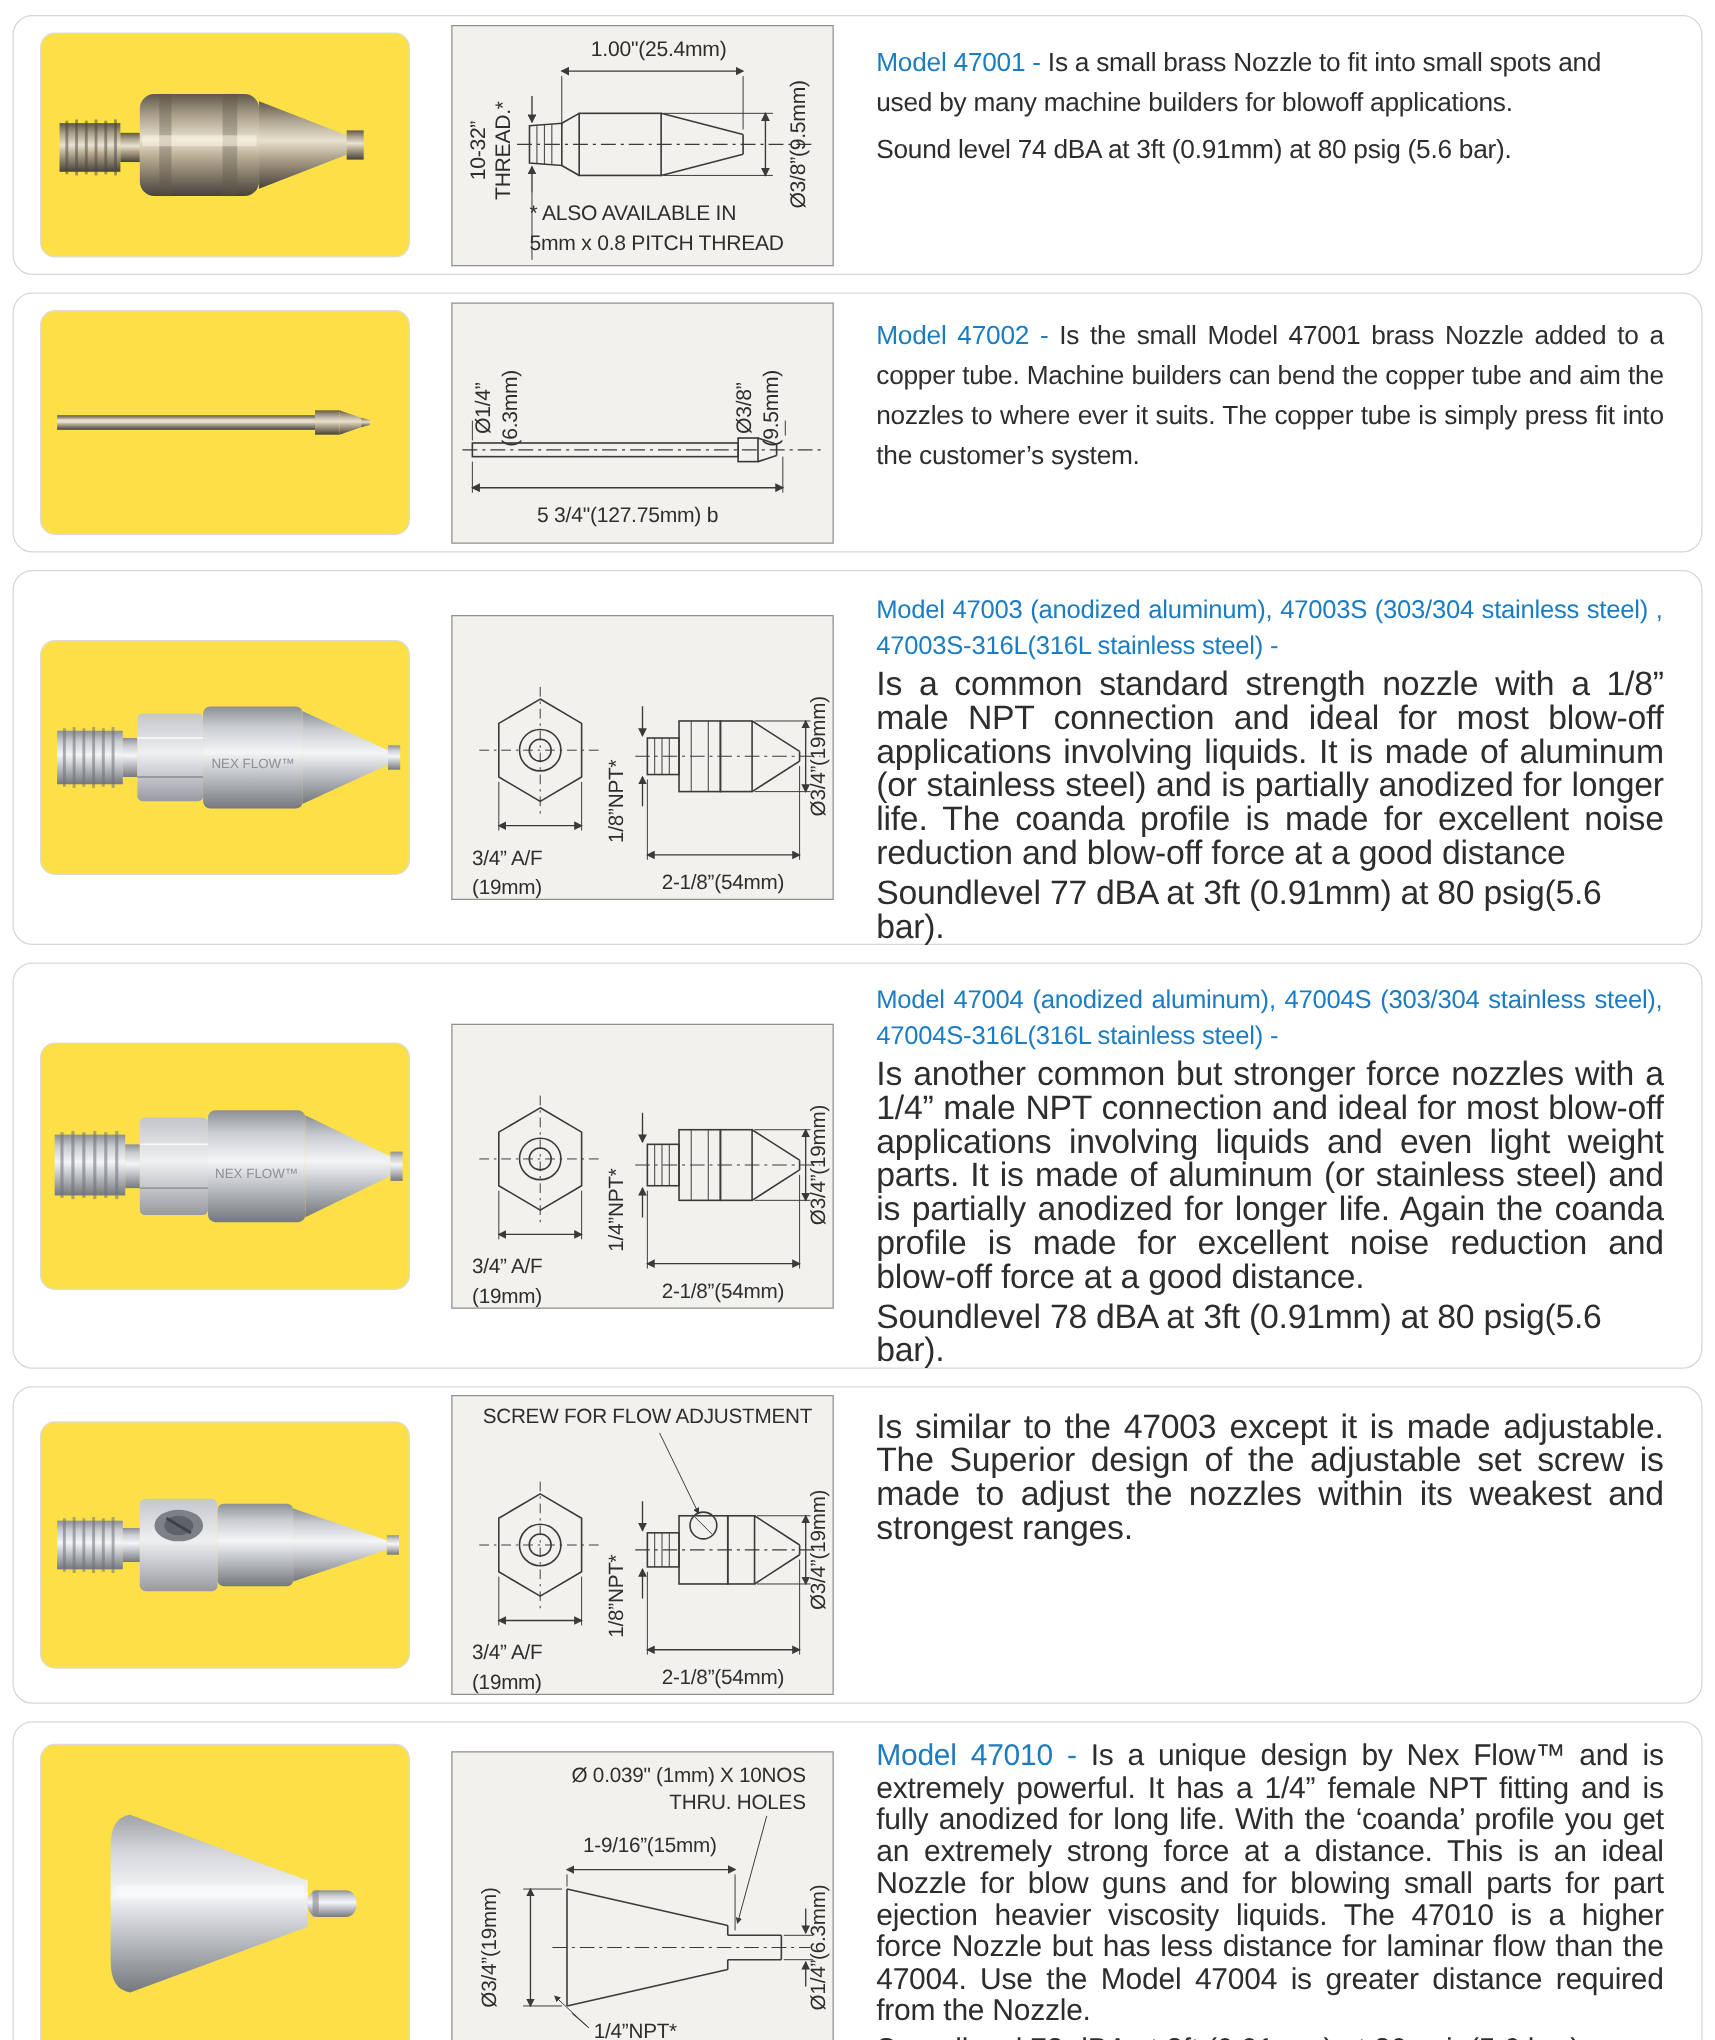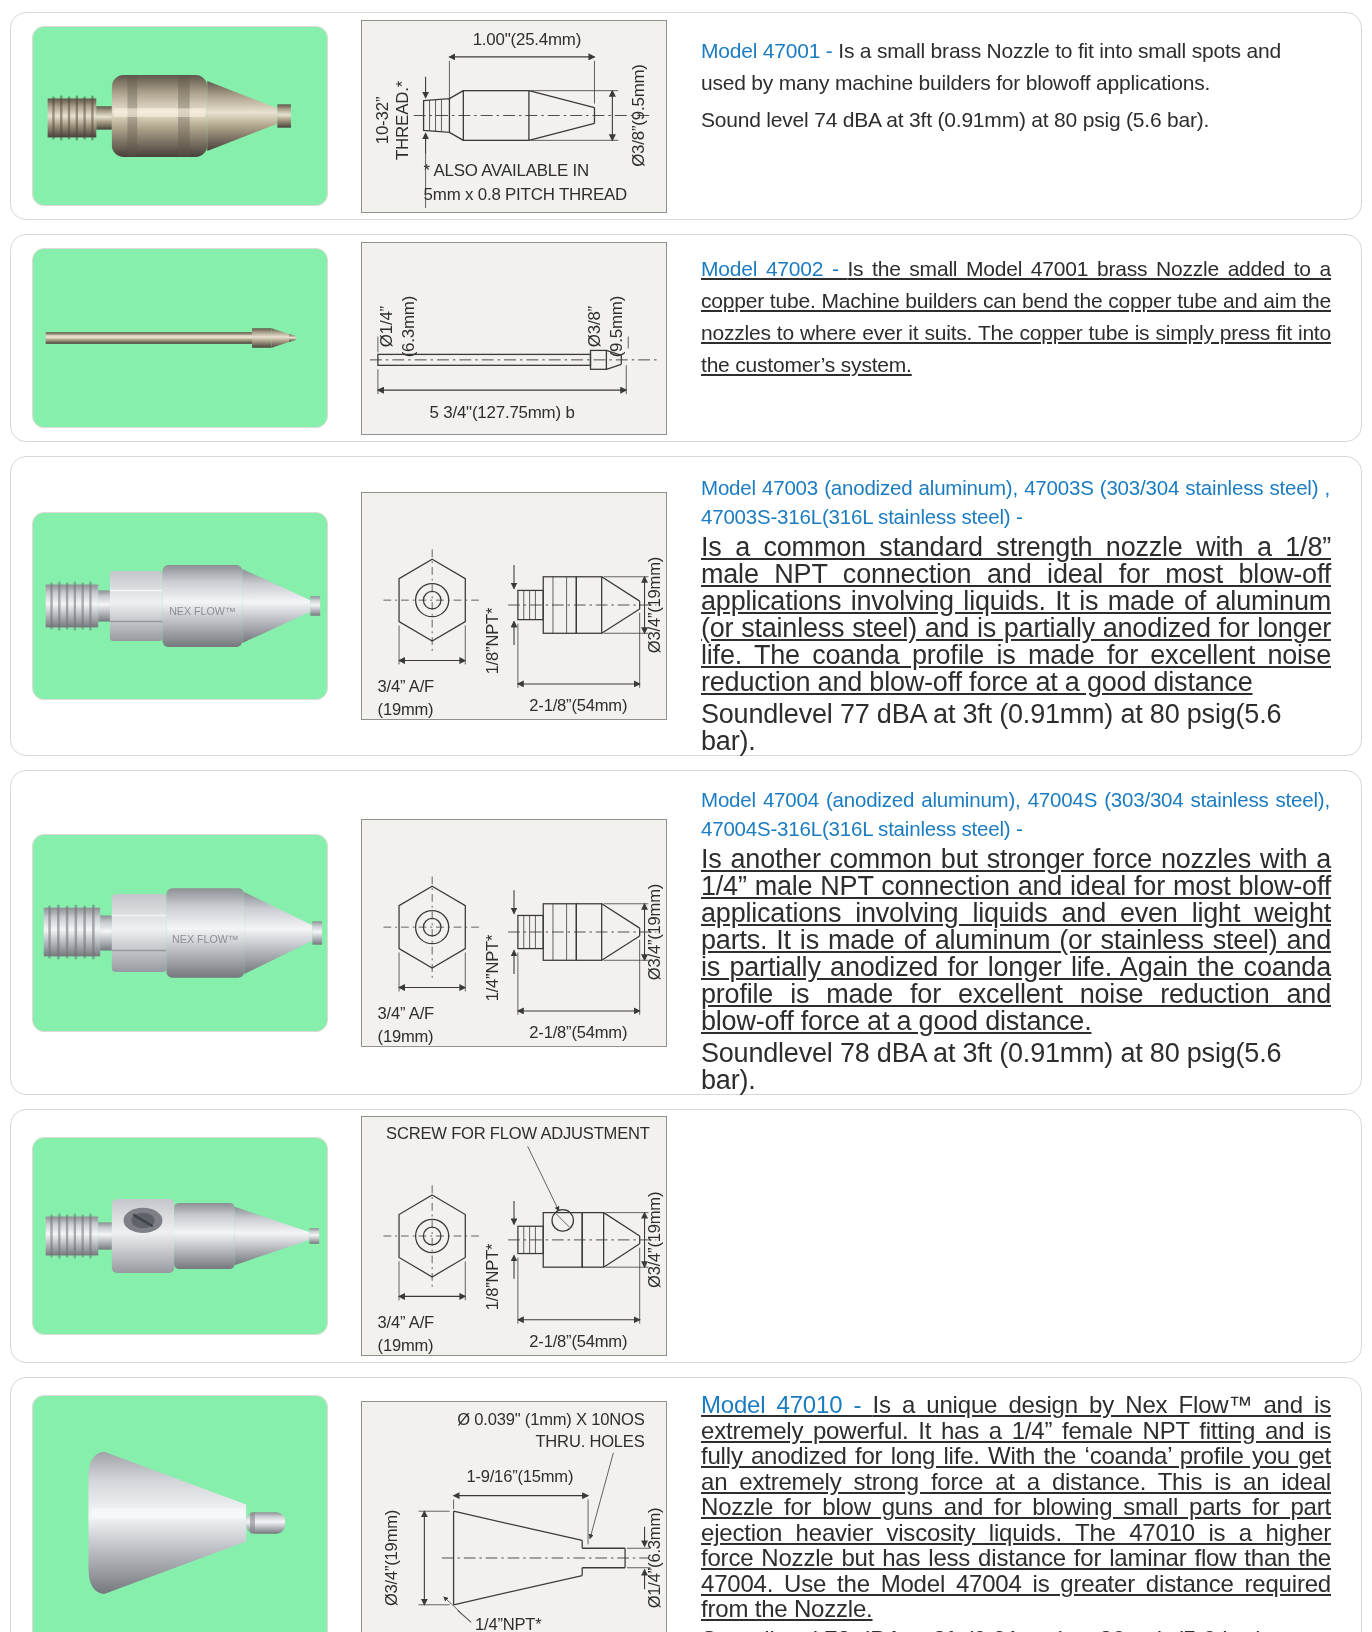--- a/index.html
+++ b/index.html
@@ -6,21 +6,21 @@
   body { width:1372px; font-family:"Liberation Sans", sans-serif; }
   .page { padding:12px 10px 8px 10px; }
 
   .row {
     display:flex; align-items:center;
     border:1.5px solid #d9d7d4; border-radius:16px;
     background:#ffffff; margin-bottom:14px;
   }
   .photo-box {
     flex:0 0 auto; width:294px; margin-left:21px;
-    border:1px solid #dddbd8; border-radius:12px; background:#86efac;
+    border:1px solid #dddbd8; border-radius:12px; background:#fde047;
     display:flex; align-items:center; justify-content:center; overflow:hidden;
   }
   .photo-box svg { display:block; }
   .diagram-box {
     flex:0 0 auto; margin-left:33px;
     background:#f2f1ee; border:1px solid #90908e;
     display:flex; align-items:center; justify-content:center;
   }
   .text-cell { width:630px; margin-left:34px; align-self:flex-start; }
 
@@ -28,21 +28,21 @@
   .dg text { font-family:"Liberation Sans", sans-serif; font-size:17px; fill:#2e2e2e; letter-spacing:-0.2px; }
   .dg .ln   { stroke:#3a3a3a; stroke-width:1.3; fill:none; }
   .dg .thin { stroke:#3a3a3a; stroke-width:0.8; fill:none; }
   .dg .dim  { stroke:#3a3a3a; stroke-width:1.1; fill:none; }
   .dg .cl   { stroke:#3a3a3a; stroke-width:0.9; fill:none; stroke-dasharray:12 4 2.5 4; }
   .dg .cl2  { stroke:#3a3a3a; stroke-width:0.8; fill:none; stroke-dasharray:8 4 2 4; }
 
   .body { margin:0; color:#2d2d2d; font-size:21px; line-height:32px; letter-spacing:-0.2px; }
   .mid  { font-size:27px; line-height:27px; }
   .tight{ font-size:24px;   line-height:25.5px; }
-  .justify { text-align:justify;text-decoration:underline; }
+  .justify { text-align:justify; }
   .blue { color:#1b7cc2; }
   .heading-block { margin:0 1px 3px 0; color:#1b7cc2; font-size:20.5px; line-height:29px; letter-spacing:-0.2px; text-align:justify; }
   .sound { margin-top:5px; }
   .brand-label { font-family:"Liberation Sans", sans-serif; }
 </style>
 </head>
 <body>
 
 <svg width="0" height="0" style="position:absolute" aria-hidden="true">
   <defs>
@@ -317,20 +317,21 @@
         <path class="cl" d="M150,126 H302"></path>
         <path class="thin" d="M250,98 H294 M250,154 H294"></path>
         <line class="dim" x1="290" y1="98" x2="290" y2="154" marker-start="url(#ah)" marker-end="url(#ah)"></line>
         <text transform="rotate(-90 306 126)" x="306" y="126" text-anchor="middle">Ø3/4”(19mm)</text>
         <path class="thin" d="M160,144 V212 M285,134 V212"></path>
         <line class="dim" x1="160" y1="208" x2="285" y2="208" marker-start="url(#ah)" marker-end="url(#ah)"></line>
         <text x="222" y="236" text-anchor="middle">2-1/8”(54mm)</text>
       </svg>
     </div>
     <div class="text-cell" style="padding-top:18px">
+      <p class="body mid justify">Is similar to the 47003 except it is made adjustable. The Superior design of the adjustable set screw is made to adjust the nozzles within its weakest and strongest ranges.</p>
     </div>
   </section>
 
   <section class="row" style="min-height:284px">
     <div class="photo-box" style="height:248px">
       <svg width="292" height="208" viewBox="0 0 300 200">
         <path d="M72,30 Q56,32 56,56 L56,150 Q56,174 72,176 L218,122 L218,84 Z" fill="url(#steelV)"></path>
         <path d="M72,30 Q56,32 56,56 L56,100 L218,100 L218,84 Z" fill="#ffffff" opacity="0.18"></path>
         <rect x="218" y="92" width="40" height="22" rx="9" fill="url(#steelV)"></rect>
         <rect x="222" y="92" width="5" height="22" fill="#84878c" opacity="0.6"></rect>

